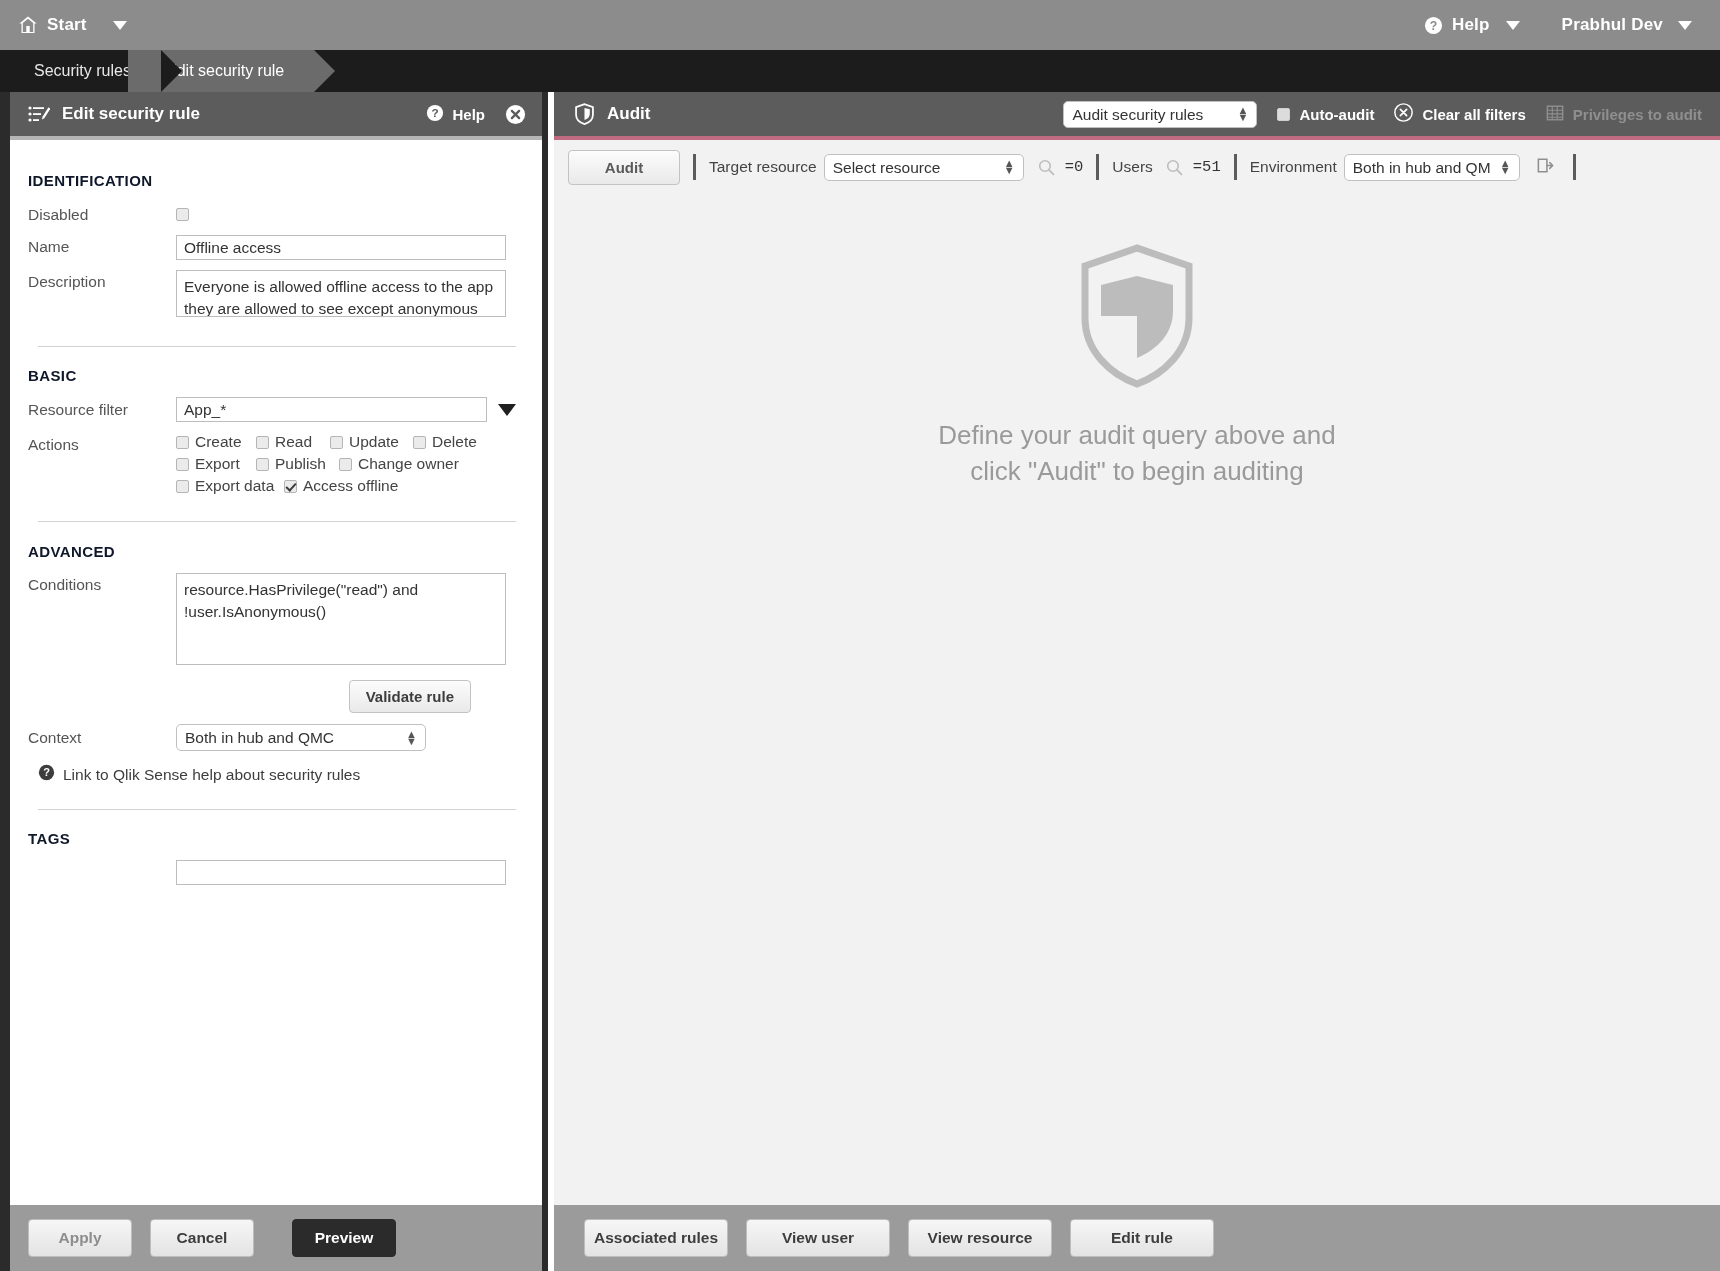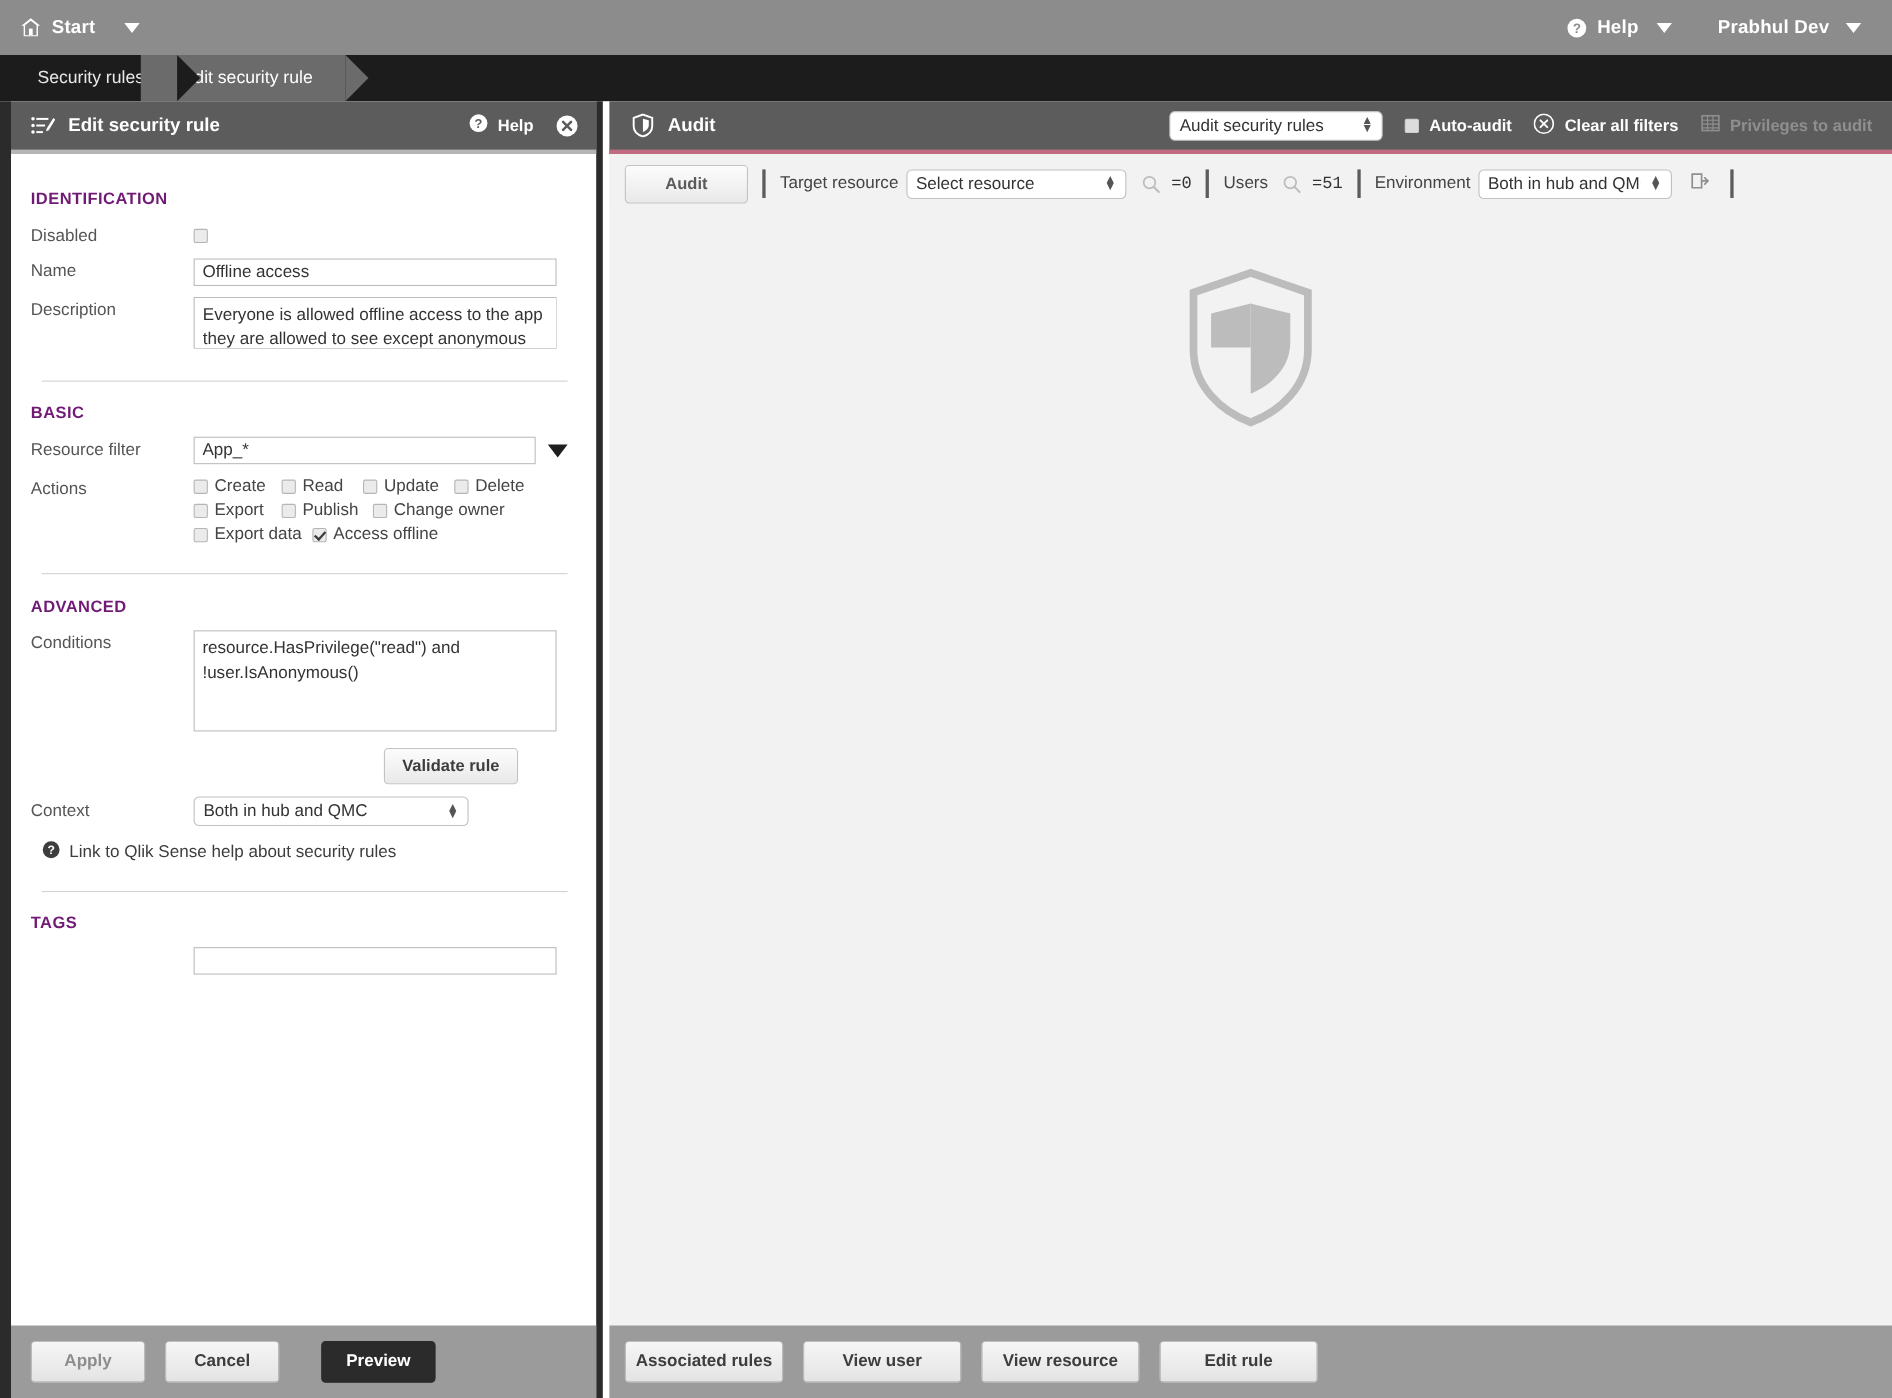--- a/index.html
+++ b/index.html
@@ -71,21 +71,21 @@
   #lp-title { font-size: 17px; font-weight: bold; margin-left: 12px; }
   .lp-help { margin-left: auto; display: flex; align-items: center; gap: 8px; cursor: pointer; font-size: 15px; font-weight: bold; }
   .lp-close { margin-left: 20px; cursor: pointer; display: flex; }
   .rule-ico { width: 22px; height: 18px; }
 
   #lp-body {
     position: absolute; top: 52px; left: 0; right: 0; bottom: 66px;
     overflow: hidden; padding: 0 26px 0 18px;
   }
   .section-title {
-    font-size: 15px; font-weight: bold; color: #701a75; letter-spacing: .4px;
+    font-size: 15px; font-weight: bold; color: #0f172a; letter-spacing: .4px;
     margin: 0; padding: 0;
   }
   .divider { border-top: 1px solid #d2d2d2; }
 
   .frow { display: flex; align-items: flex-start; }
   .flabel { width: 148px; flex: none; color: #555; font-size: 15.5px; padding-top: 3px; }
 
   input.tin, textarea.tin {
     font-family: "Liberation Sans", sans-serif;
     font-size: 15.5px; color: #333;
@@ -183,21 +183,21 @@
     position: absolute; top: 150px; left: 0; right: 0;
     display: flex; flex-direction: column; align-items: center;
   }
   #ap-empty .emptytext {
     margin-top: 22px; text-align: center; color: #9a9a9a;
     font-size: 26px; line-height: 1.38;
   }
   #ap-footer {
     position: absolute; bottom: 0; left: 0; right: 0; height: 66px;
     background: #9b9b9b; display: flex; align-items: center; gap: 18px;
-    padding-left: 14px;
+    padding-left: 30px;
   }
   #ap-footer .footbtn { width: 144px; }
 </style>
 </head>
 <body>
 
 <div id="topbar">
   <div class="tb-left">
     <div class="tb-item">
       <span class="home-ico">
@@ -491,20 +491,24 @@
   </div>
 
   <div id="ap-empty">
     <span>
       <svg viewBox="0 0 120 150" width="120" height="150">
         <path d="M60 6 8 24v52c0 33 25 56 52 66 27-10 52-33 52-66V24L60 6z" fill="none" stroke="#bcbcbc" stroke-width="7"></path>
         <path d="M60 34v82c21-9 36-25 36-47V43L60 34z" fill="#bcbcbc"></path>
         <path d="M60 34v40H24V43l36-9z" fill="#bcbcbc"></path>
       </svg>
     </span>
+    <div class="emptytext">
+      <div>Define your audit query above and</div>
+      <div>click "Audit" to begin auditing</div>
+    </div>
   </div>
 
   <div id="ap-footer">
     <button class="footbtn enabled">Associated rules</button>
     <button class="footbtn enabled">View user</button>
     <button class="footbtn enabled">View resource</button>
     <button class="footbtn enabled">Edit rule</button>
   </div>
 </div>
 

